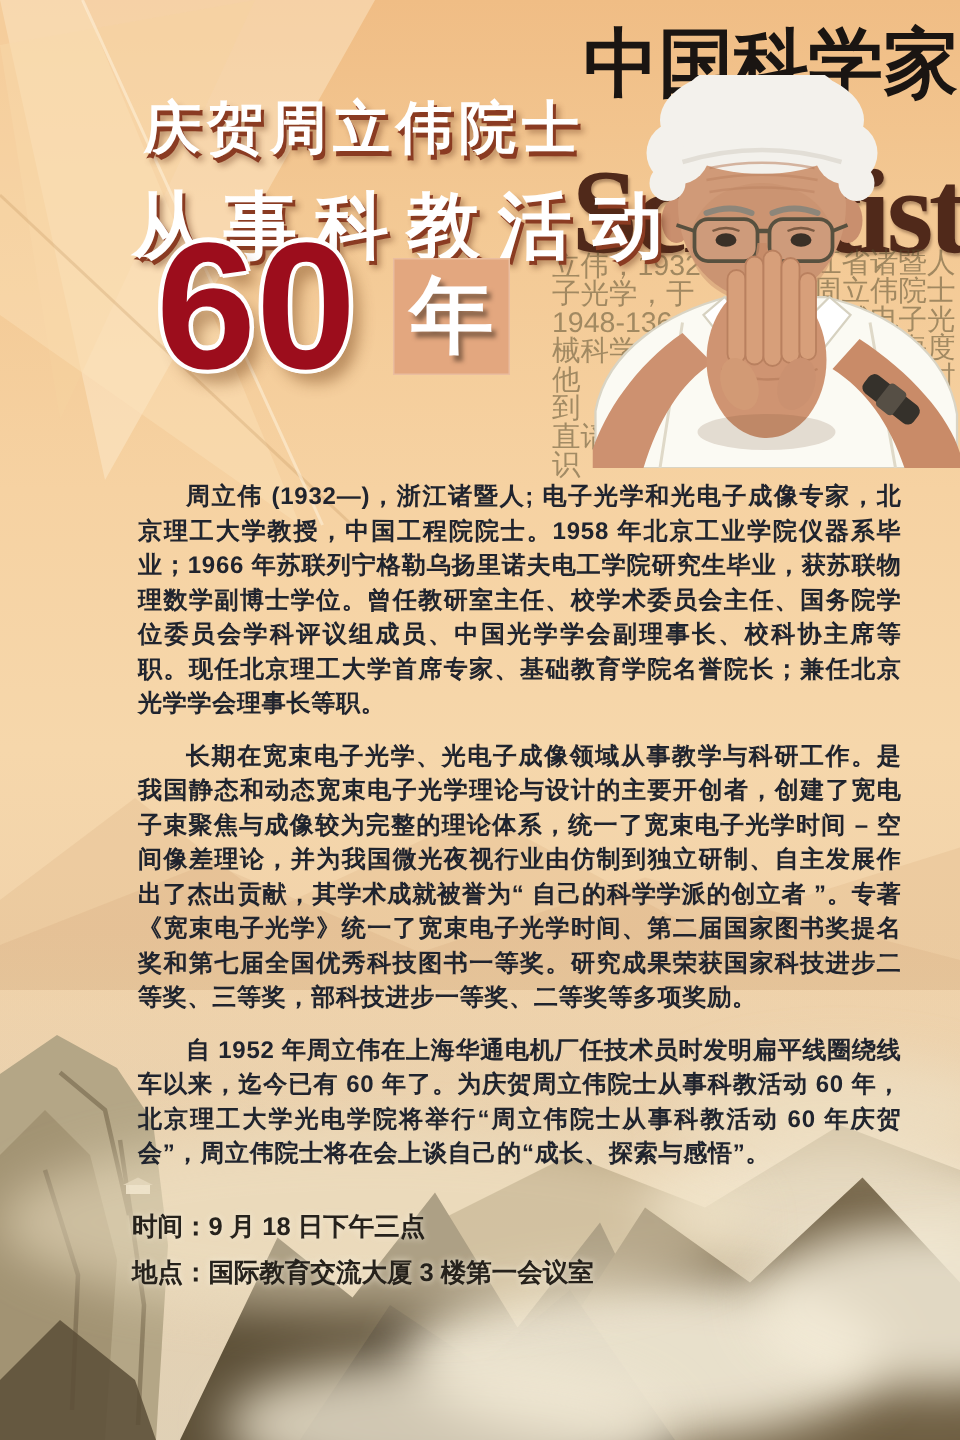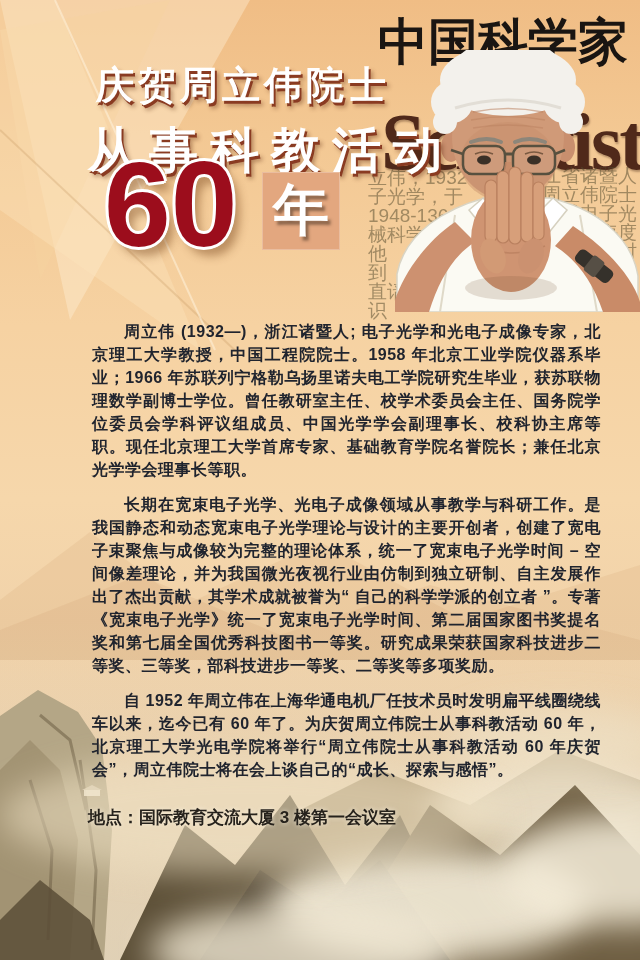--- a/index.html
+++ b/index.html
@@ -12,21 +12,21 @@
   .layer{position:absolute;left:0;top:0;}
 
   
   .rays{left:0;top:0;z-index:1;}
 
   
   .mid-ridge{left:0;top:470px;z-index:1;}
 
   
   .masthead-cn{
-    position:absolute;right:12px;top:12px;z-index:2;
+    position:absolute;right:1px;top:12px;z-index:2;
     font-family:"Liberation Serif","DejaVu Serif",serif;font-weight:bold;
     font-size:50px;line-height:60px;color:#1a1512;letter-spacing:0px;white-space:nowrap;
   }
   .masthead-en{
     position:absolute;left:381px;top:100px;z-index:2;
     font-family:"Liberation Serif","DejaVu Serif",serif;font-weight:bold;
     font-size:80px;line-height:84px;letter-spacing:-3px;color:#50291a;white-space:nowrap;
     text-shadow:1px 2px 2px rgba(60,30,15,.35);
   }
 
@@ -243,16 +243,17 @@
     <span>年</span>
   </div>
 
   <div class="bio">
     <p>周立伟 (1932—)，浙江诸暨人; 电子光学和光电子成像专家，北京理工大学教授，中国工程院院士。1958 年北京工业学院仪器系毕业；1966 年苏联列宁格勒乌扬里诺夫电工学院研究生毕业，获苏联物理数学副博士学位。曾任教研室主任、校学术委员会主任、国务院学位委员会学科评议组成员、中国光学学会副理事长、校科协主席等职。现任北京理工大学首席专家、基础教育学院名誉院长；兼任北京光学学会理事长等职。</p>
     <p>长期在宽束电子光学、光电子成像领域从事教学与科研工作。是我国静态和动态宽束电子光学理论与设计的主要开创者，创建了宽电子束聚焦与成像较为完整的理论体系，统一了宽束电子光学时间 – 空间像差理论，并为我国微光夜视行业由仿制到独立研制、自主发展作出了杰出贡献，其学术成就被誉为“ 自己的科学学派的创立者 ”。专著《宽束电子光学》统一了宽束电子光学时间、第二届国家图书奖提名奖和第七届全国优秀科技图书一等奖。研究成果荣获国家科技进步二等奖、三等奖，部科技进步一等奖、二等奖等多项奖励。</p>
     <p>自 1952 年周立伟在上海华通电机厂任技术员时发明扁平线圈绕线车以来，迄今已有 60 年了。为庆贺周立伟院士从事科教活动 60 年，北京理工大学光电学院将举行“周立伟院士从事科教活动 60 年庆贺会”，周立伟院士将在会上谈自己的“成长、探索与感悟”。</p>
   </div>
 
   <div class="event">
+    <div>时间：9 月 18 日下午三点</div>
     <div>地点：国际教育交流大厦 3 楼第一会议室</div>
   </div>
 
 </div>
 
 </body></html>

